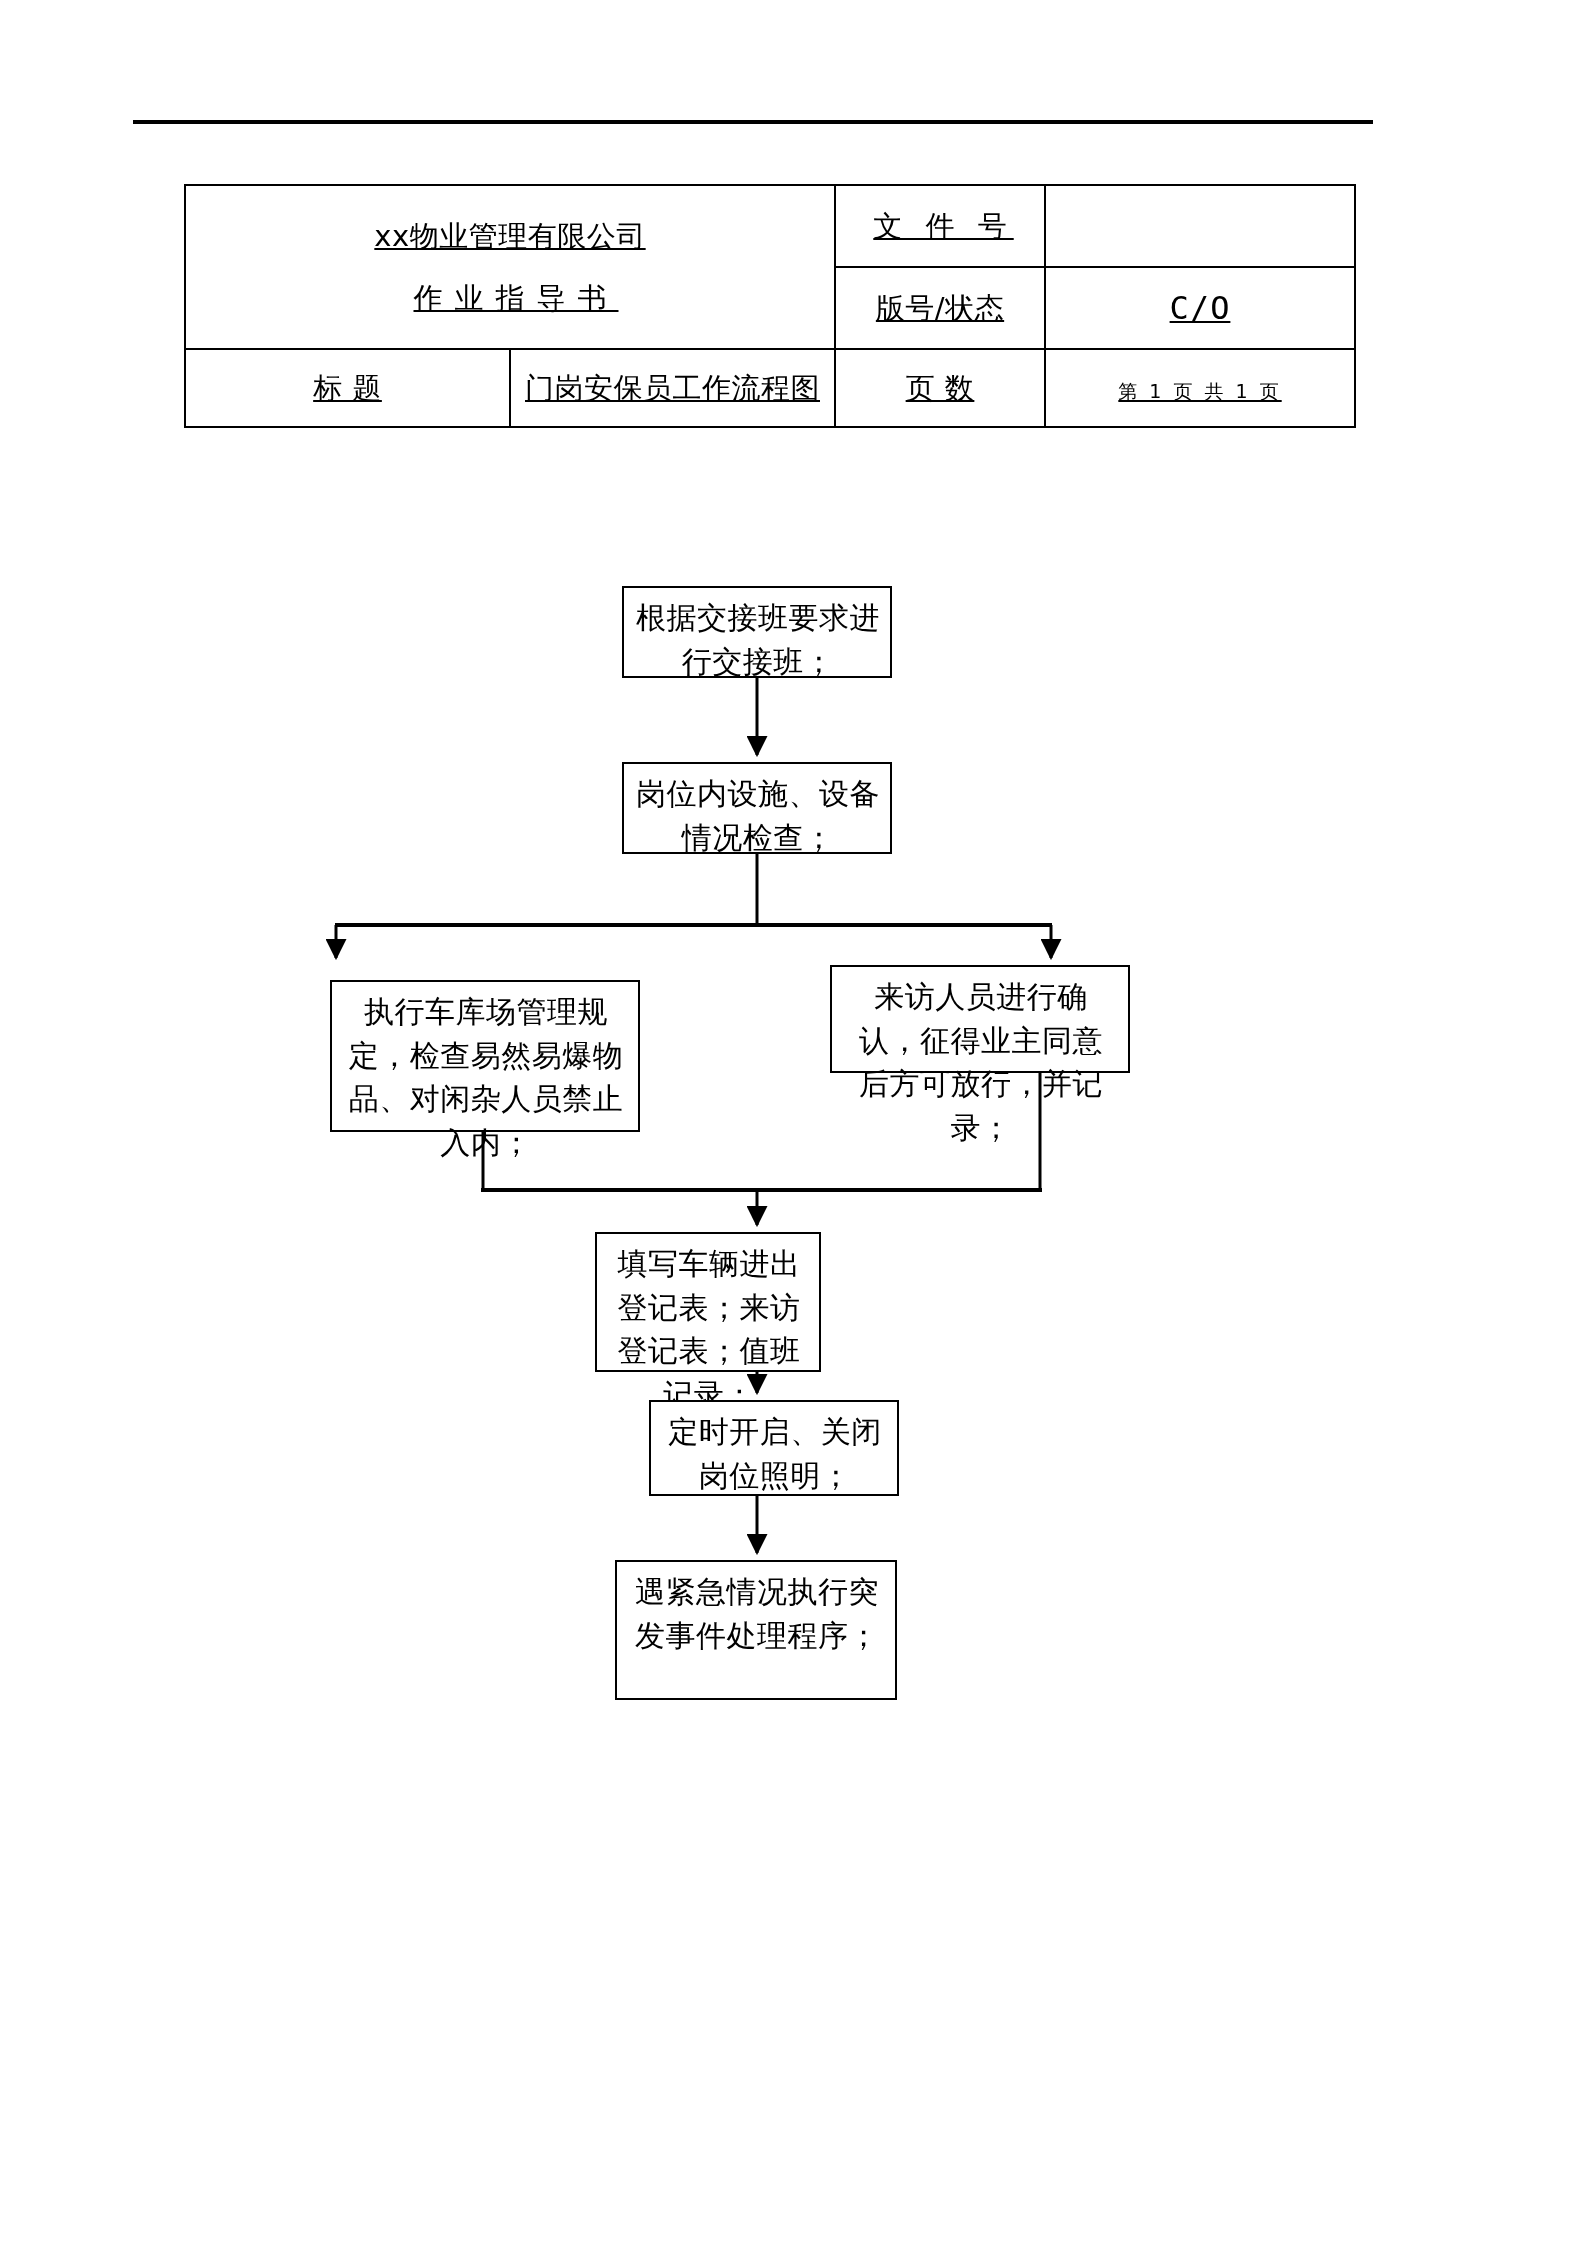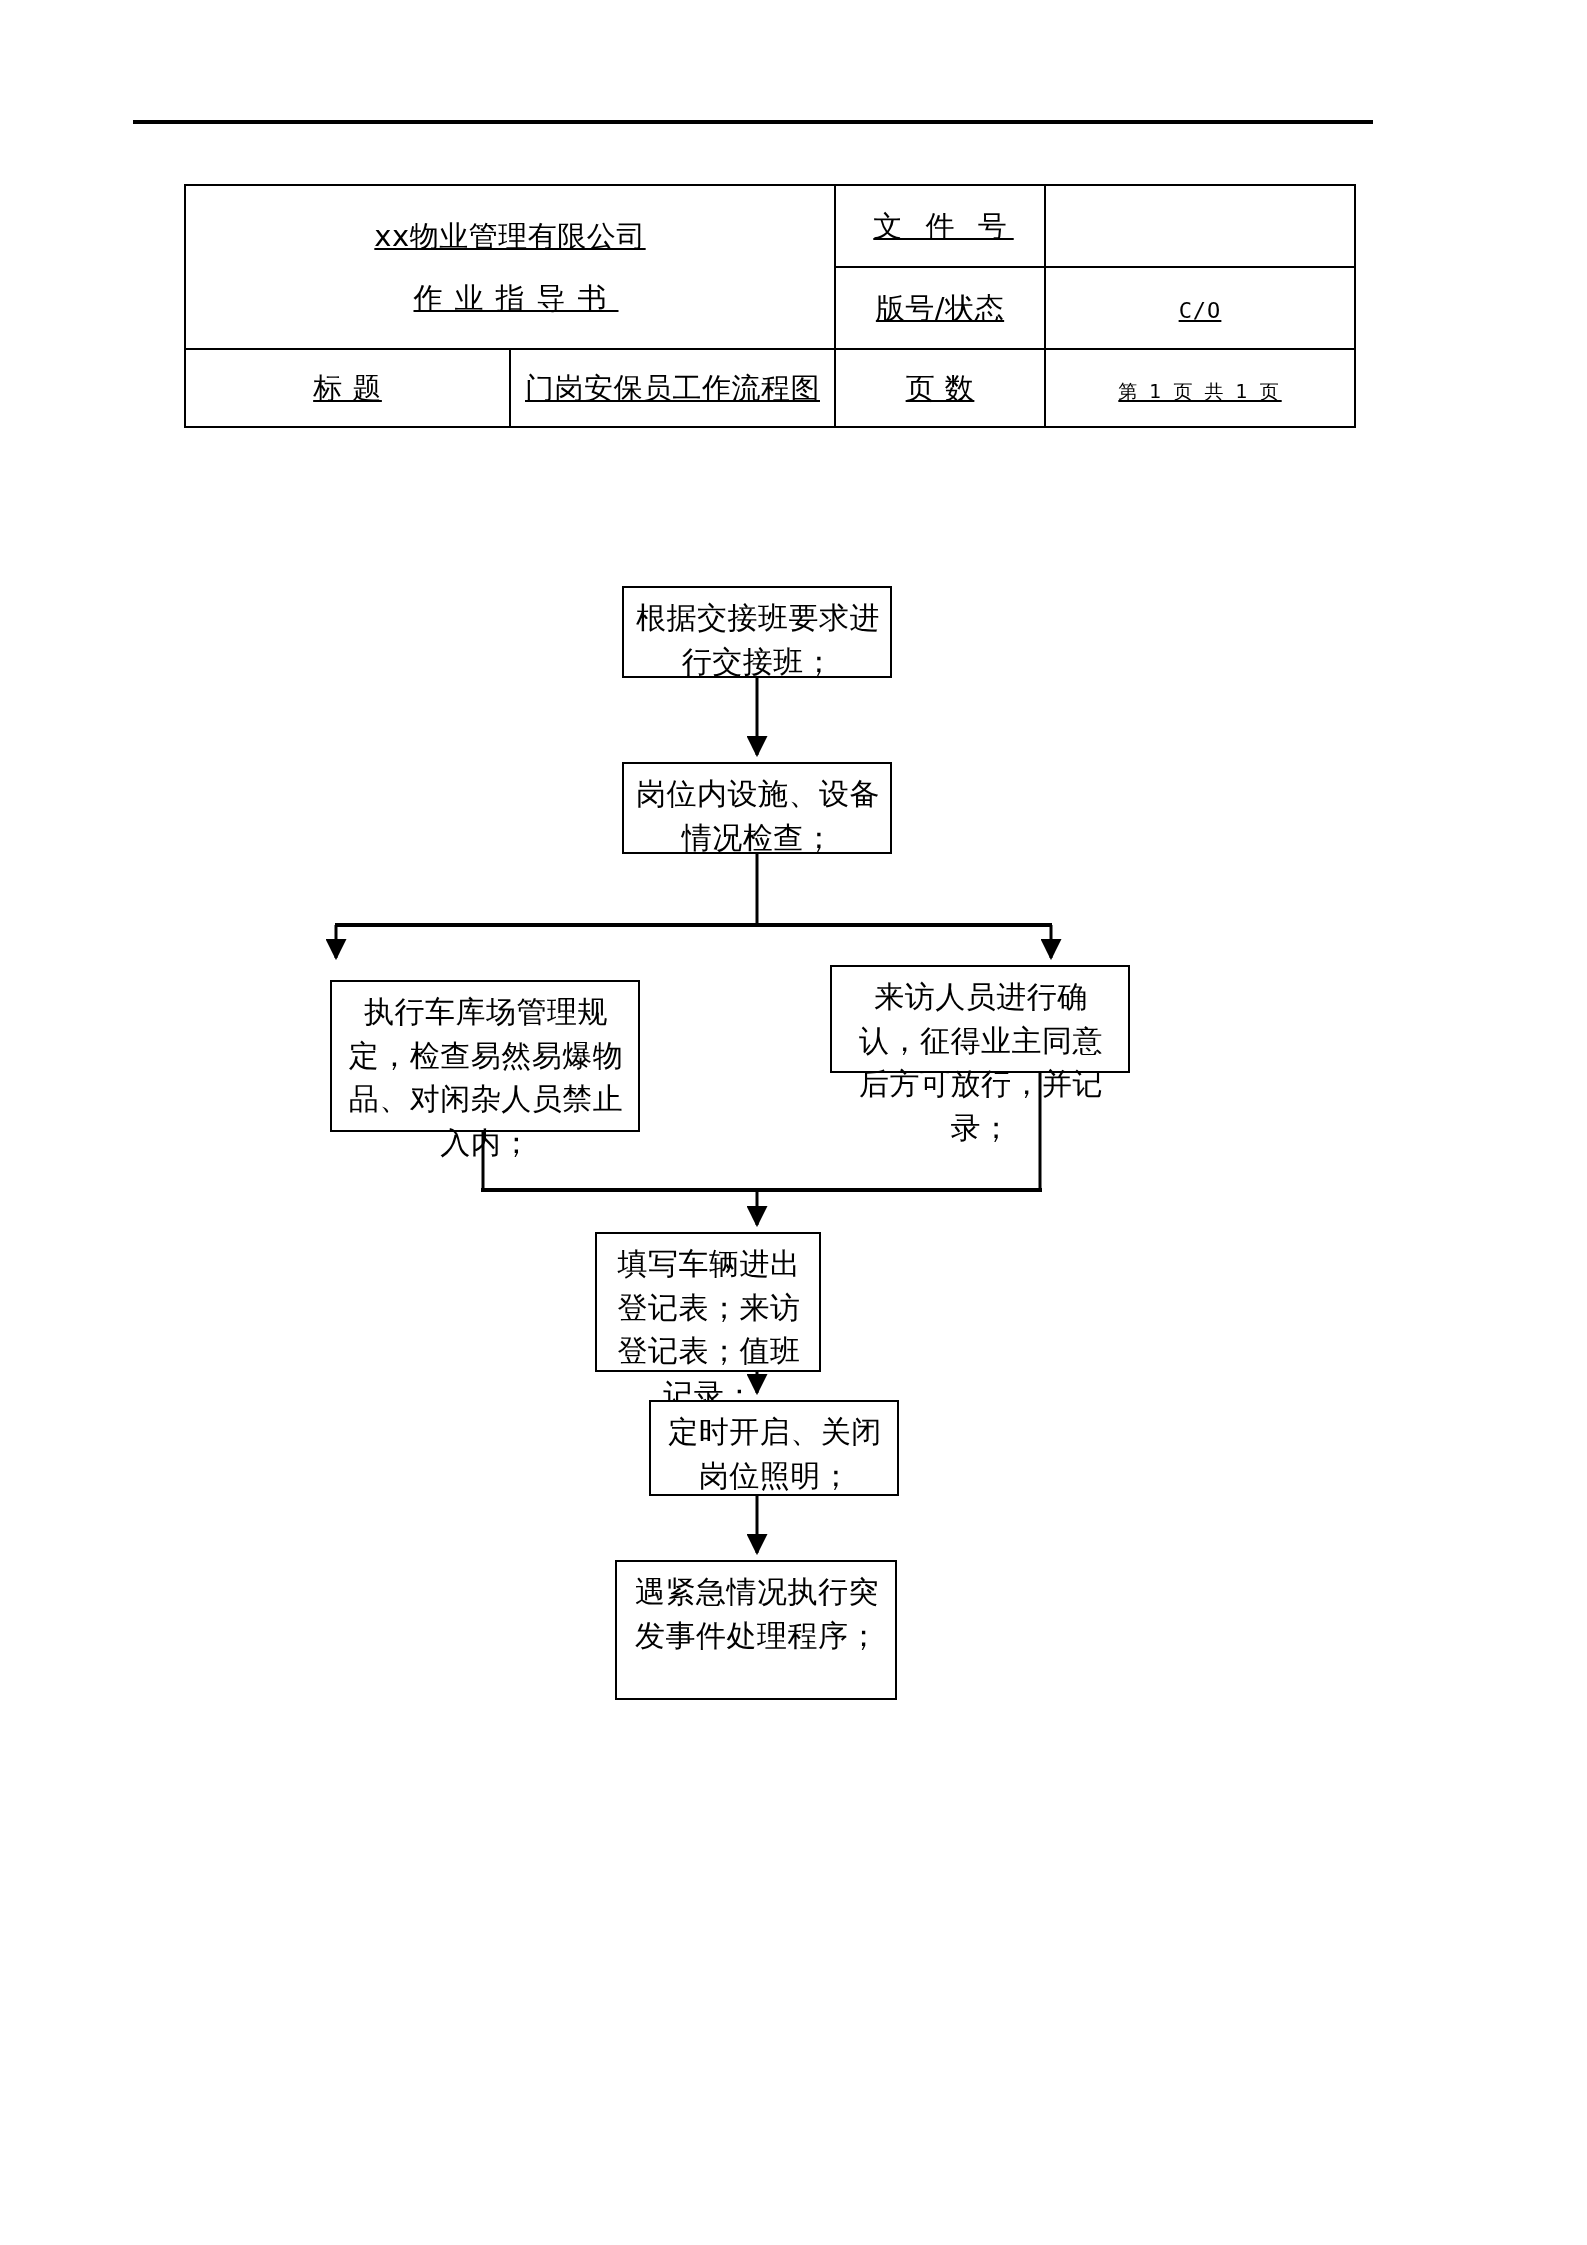--- a/index.html
+++ b/index.html
@@ -57,21 +57,21 @@
   .sp-wide {
     letter-spacing: 12px;
     padding-left: 12px;
   }
   .sp-mid {
     letter-spacing: 7px;
     padding-left: 7px;
   }
   .mono-val {
     font-family: "DejaVu Sans Mono", "Liberation Mono", monospace;
-    font-size: 22px;
+    font-size: 32px;
     letter-spacing: 1px;
   }
   .pagecount {
     font-size: 19px;
     letter-spacing: 3px;
   }
 
   
   #flow {
     position: absolute;

